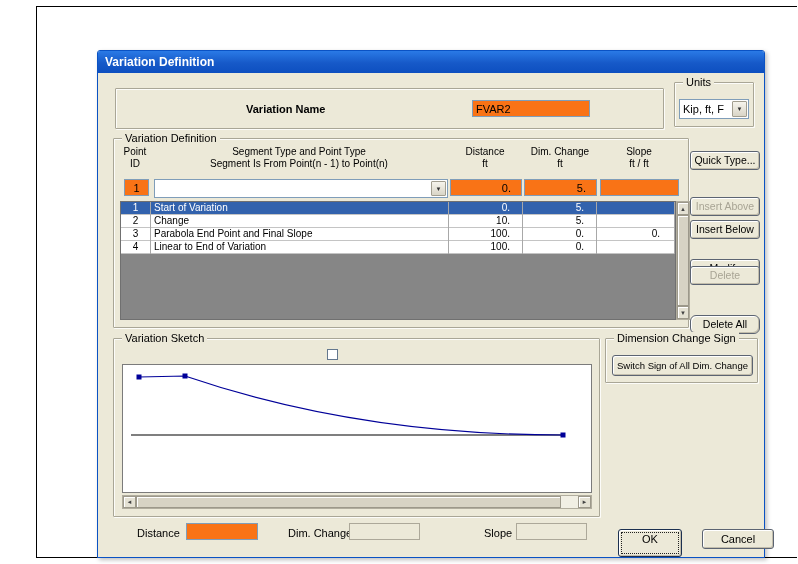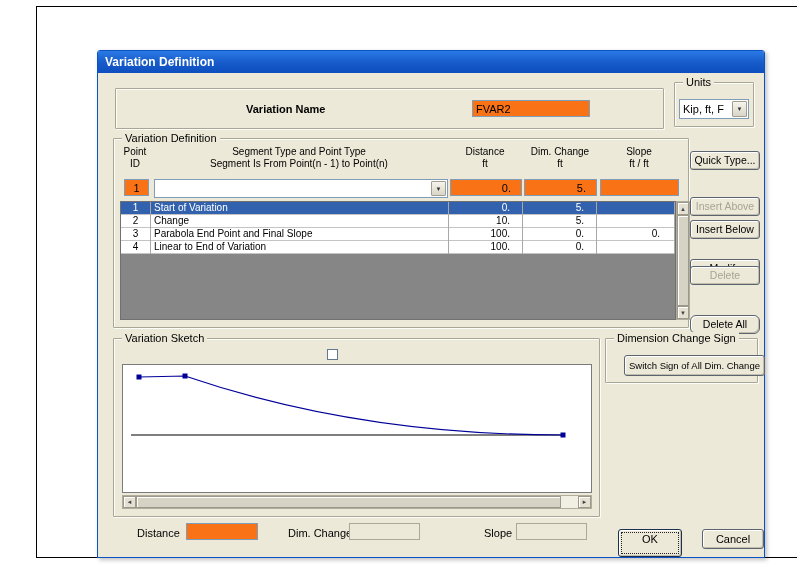--- a/index.html
+++ b/index.html
@@ -94,29 +94,29 @@
   
   .lbl-distance { left:39px; top:476px; }
   .inp-distance { left:88px; top:472px; width:72px; height:17px; }
   .lbl-dim { left:190px; top:476px; }
   .dis-dim { left:251px; top:472px; width:71px; height:17px; }
   .lbl-slope { left:386px; top:476px; }
   .dis-slope { left:418px; top:472px; width:71px; height:17px; }
 
   
   .dcs-group { left:507px; top:287px; width:153px; height:45px; }
-  .switch-btn { left:6px; top:16px; width:141px; height:21px; font-size:9.5px; line-height:19px;margin-left:12px; }
+  .switch-btn { left:6px; top:16px; width:141px; height:21px; font-size:9.5px; line-height:19px; }
 
   
   .side-btn { left:592px; width:70px; height:19px; }
   .b-quick { top:100px; } .b-iabove { top:146px; } .b-ibelow { top:169px; }
   .b-modify { top:208px; } .b-delete { top:215px; } .b-delall { top:264px;border-radius:6px; }
 
   .ok-btn { left:520px; top:478px; width:64px; height:28px; line-height:18px; font-size:11px; }
-  .cancel-btn { left:604px; top:478px; width:62px; height:20px; line-height:18px; font-size:11px; }
+  .cancel-btn { left:604px; top:478px; width:72px; height:20px; line-height:18px; font-size:11px; }
 </style>
 </head>
 <body>
 
 <div class="abs page-frame"></div>
 
 <div class="abs dialog">
 
   <div class="abs titlebar">
     <span>Variation Definition</span>

